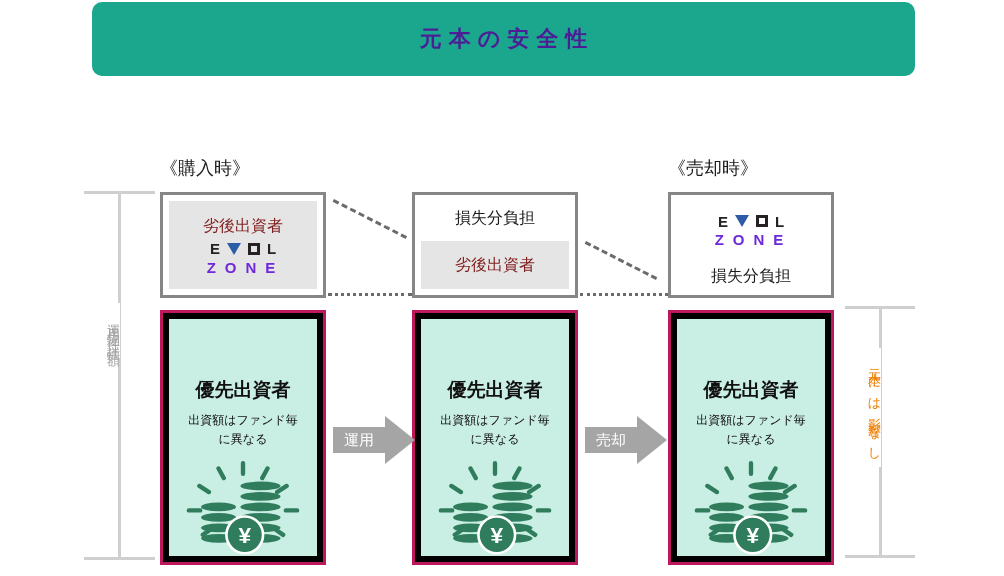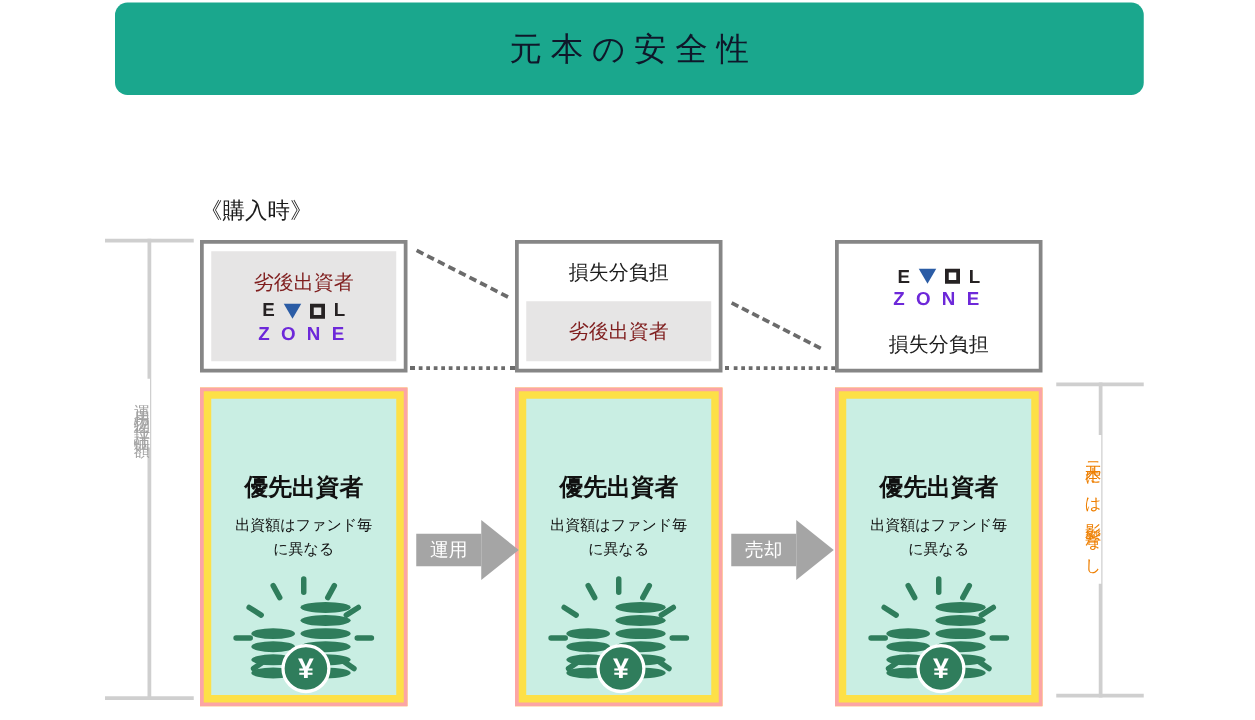--- a/index.html
+++ b/index.html
@@ -2,21 +2,21 @@
 <html><head>
 <meta charset="utf-8">
 <style>
   * { margin:0; padding:0; box-sizing:border-box; }
   body { background:#fff; font-family:"Liberation Sans","DejaVu Sans",sans-serif; }
   #canvas { position:relative; width:1004px; height:576px; background:#fff; overflow:hidden; }
 
   
   .banner { position:absolute; left:92px; top:2px; width:823px; height:74px;
             background:#1AA78D; border-radius:10px; display:flex; align-items:center; justify-content:center; }
-  .banner-title { color:#0f172a; font-size:26px; font-weight:400; letter-spacing:7px; text-indent:7px; }
+  .banner-title { color:#4c1d95; font-size:22px; font-weight:700; letter-spacing:7px; text-indent:7px; }
 
   
   .col-heading { position:absolute; top:156px; width:166px; text-align:left;
                  font-size:18px; color:#1b1b1b; font-weight:500; }
 
   
   .ubox { position:absolute; top:192px; width:166px; height:106px; background:#fff;
           border:3px solid #868686; }
   .gray-panel { position:absolute; left:6px; right:6px; top:6px; bottom:6px; background:#E6E5E5;
                 display:flex; flex-direction:column; align-items:center; justify-content:center; }
@@ -34,22 +34,22 @@
   .logo-letter { font-size:15px; font-weight:700; color:#262223; line-height:1; }
   .logo-tri { width:0; height:0; border-left:7px solid transparent; border-right:7px solid transparent;
               border-top:12px solid #2B5CA5; }
   .logo-sq { width:12px; height:12px; border:3px solid #262223; }
   .logo-line2 { font-size:15px; font-weight:700; color:#6d28d9; letter-spacing:9px; text-indent:5px;
                 margin-top:3px; line-height:1; }
   .ubox .logo { margin-top:4px; }
   .ubox-logo-top { position:absolute; left:0; right:0; top:14px; }
 
   
-  .lbox { position:absolute; top:310px; width:166px; height:255px; background:#fde047;
-          border:3px solid #fca5a5; }
+  .lbox { position:absolute; top:310px; width:166px; height:255px; background:#000000;
+          border:3px solid #be185d; }
   .mint { position:absolute; left:6px; right:6px; top:6px; bottom:6px; background:#C9EEE3;
           display:flex; flex-direction:column; align-items:center; }
   .lbox-title { margin-top:58px; font-size:19px; font-weight:700; color:#111; }
   .lbox-sub { margin-top:8px; font-size:12px; color:#111; line-height:1.55; text-align:center; }
   .coins { width:126px; height:100px; margin-top:10px; }
 
   
   .arrow { position:absolute; top:416px; width:94px; height:48px; }
   .arrow-body { position:absolute; left:0; top:11px; width:52px; height:26px; background:#A5A5A5;
                 display:flex; align-items:center; justify-content:center; color:#fff; font-size:15px; }
@@ -97,20 +97,21 @@
         <text x="72" y="97" text-anchor="middle" font-size="26" font-weight="bold" fill="#fff">¥</text>
       </g>
     </defs>
   </svg>
 
   <div class="banner">
     <div class="banner-title">元本の安全性</div>
   </div>
 
   <div class="col-heading" style="left:160px;">《購入時》</div>
+  <div class="col-heading" style="left:668px;">《売却時》</div>
 
   <div class="ubox" style="left:160px;">
     <div class="gray-panel">
       <div class="box-label">劣後出資者</div>
       <div class="logo">
         <div class="logo-line1">
           <span class="logo-letter">E</span>
           <span class="logo-tri"></span>
           <span class="logo-sq"></span>
           <span class="logo-letter">L</span>

